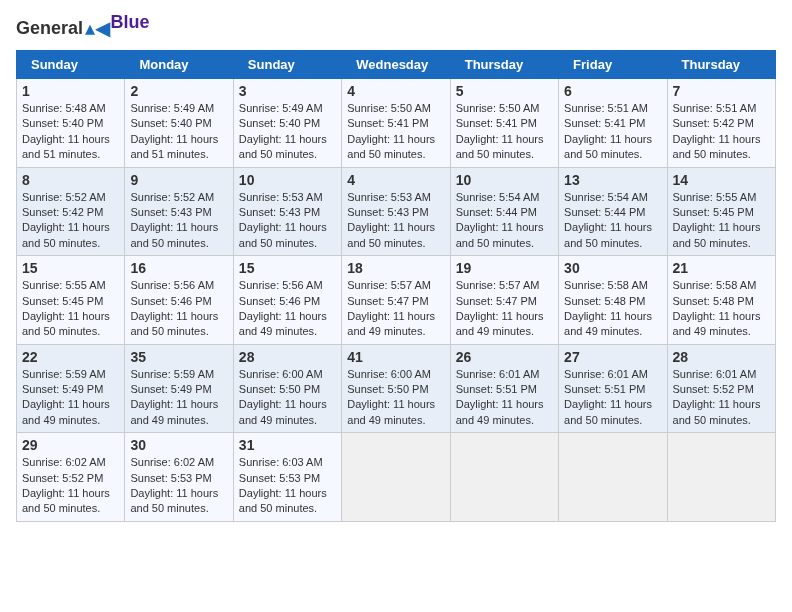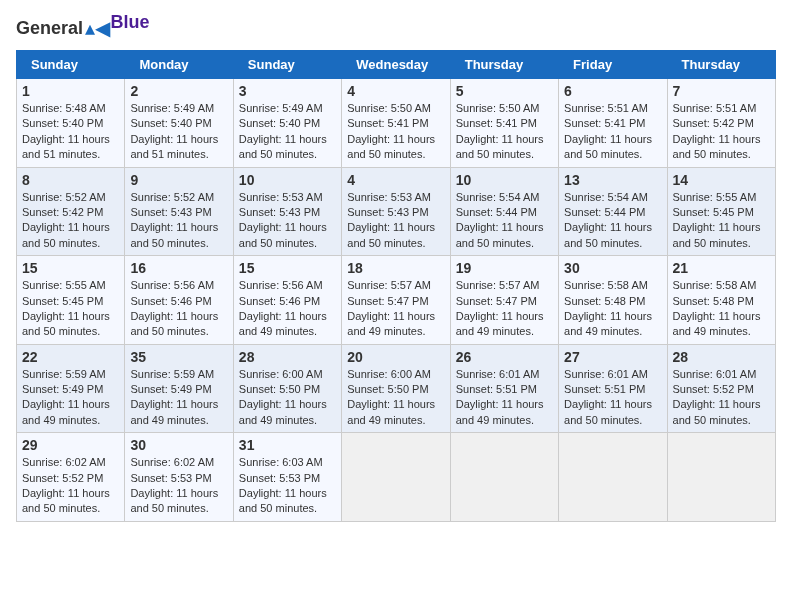--- a/index.html
+++ b/index.html
@@ -207,21 +207,21 @@
       </td>
         <td>
         <span class="day-num">35</span>
         <span class="day-detail">Sunrise: 5:59 AM<br>Sunset: 5:49 PM<br>Daylight: 11 hours and 49 minutes.</span>
       </td>
         <td>
         <span class="day-num">28</span>
         <span class="day-detail">Sunrise: 6:00 AM<br>Sunset: 5:50 PM<br>Daylight: 11 hours and 49 minutes.</span>
       </td>
         <td>
-        <span class="day-num">20</span>
+        <span class="day-num">41</span>
         <span class="day-detail">Sunrise: 6:00 AM<br>Sunset: 5:50 PM<br>Daylight: 11 hours and 49 minutes.</span>
       </td>
         <td>
         <span class="day-num">26</span>
         <span class="day-detail">Sunrise: 6:01 AM<br>Sunset: 5:51 PM<br>Daylight: 11 hours and 49 minutes.</span>
       </td>
         <td>
         <span class="day-num">27</span>
         <span class="day-detail">Sunrise: 6:01 AM<br>Sunset: 5:51 PM<br>Daylight: 11 hours and 50 minutes.</span>
       </td>

